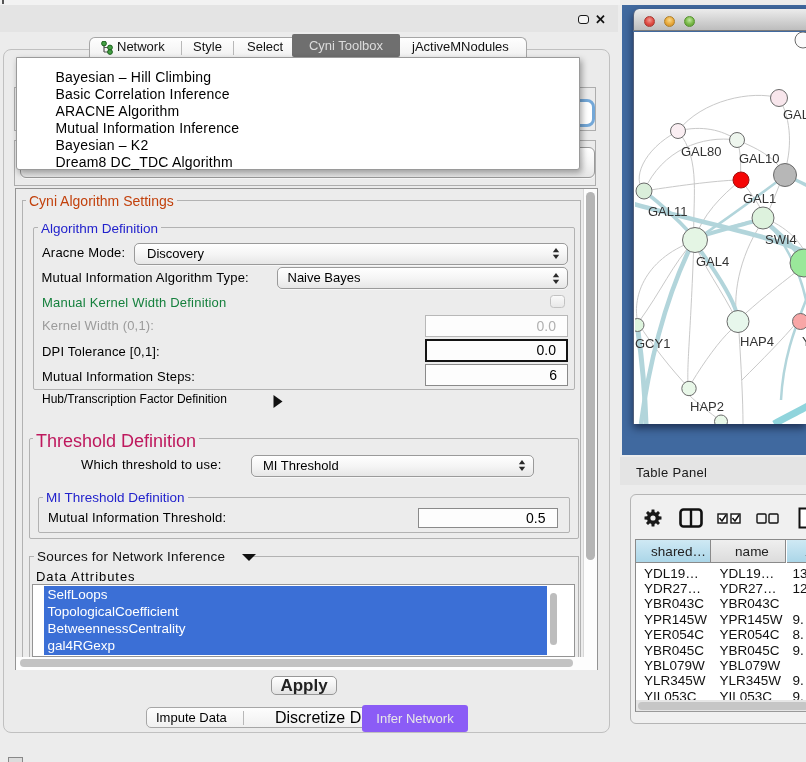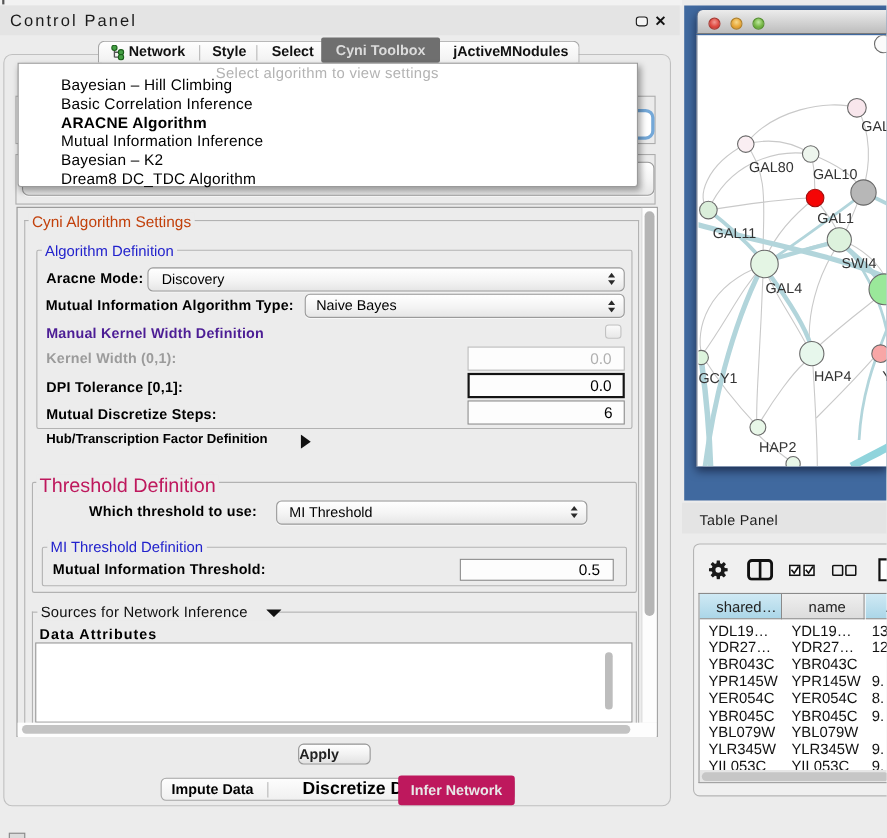--- a/index.html
+++ b/index.html
@@ -1,33 +1,32 @@
 <!DOCTYPE html>
 <html><head>
 <meta charset="utf-8">
 <style>
   * { margin:0; padding:0; box-sizing:border-box; }
   html,body { width:806px; height:762px; overflow:hidden; }
   body { font-family:"Liberation Sans", sans-serif; background:#ececec; position:relative; }
   .abs { position:absolute; white-space:nowrap; }
-  .b { font-weight:bold; }
+  .b { font-weight:normal; }
   .combo { position:absolute; border:1px solid #9a9a9a; border-radius:5px;
            background:linear-gradient(#ffffff,#f4f4f4 55%,#e6e6e6);
            box-shadow:0 1px 0 rgba(255,255,255,.6); }
   .combo .ar { position:absolute; right:7px; top:50%; margin-top:-5.5px; width:8px; height:11px; }
   .fld { position:absolute; background:#fdfdfd; font-size:14px; text-align:right; }
   .leg { position:absolute; background:#ececec; padding:0 3px; white-space:nowrap; }
 </style>
 </head>
 <body>
 
 <div class="abs" style="left:0;top:0;width:620px;height:5px;background:#f2f2f2;"></div>
 <div class="abs" style="left:2px;top:0;width:2px;height:4px;background:#555;"></div>
 <div class="abs" style="left:0;top:5px;width:618px;height:27px;background:#e4e4e4;">
-  <div class="abs" style="left:9px;top:0.5px;height:27px;line-height:27px;font-size:15px;letter-spacing:1.9px;color:#1a1a1a;">Control Panel</div>
   <div class="abs" style="left:578px;top:10px;width:11px;height:9px;border:1.5px solid #1a1a1a;border-radius:3px;background:#f5f5f5;"></div>
   <div class="abs" style="left:595px;top:7px;font-size:13px;font-weight:bold;color:#111;">✕</div>
 </div>
 
 <div class="abs" style="left:3px;top:49px;width:607px;height:684px;border:1px solid #c0c0c0;border-radius:8px;background:#ebebeb;"></div>
 
 <div class="abs" id="toptabs" style="left:89px;top:37px;width:438px;height:20px;border:1px solid #a6a6a6;border-bottom:none;border-radius:6px 6px 0 0;background:linear-gradient(#fefefe,#f1f1f1);">
   <svg class="abs" style="left:11px;top:3px;" width="13" height="14" viewBox="0 0 13 14">
     <path d="M3 3 L3 11 M3 6.5 L8 6.5 M3 11 L8 11" stroke="#555" stroke-width="1.2" fill="none"></path>
     <circle cx="3" cy="2.5" r="2.4" fill="#44a044" stroke="#1c601c"></circle>
@@ -44,21 +43,20 @@
 <div class="abs b" style="left:292px;top:34px;width:108px;height:23px;background:#6f6f6f;border-radius:2px;text-align:center;line-height:23px;font-size:13px;color:#dcdcdc;">Cyni Toolbox</div>
 
 <div class="abs" style="left:13.5px;top:87px;width:582.5px;height:44px;border:1px solid #adadad;"></div>
 <div class="abs" style="left:320px;top:99px;width:275px;height:28px;border:3px solid #74a8d8;border-radius:8px;background:#fff;"></div>
 <div class="abs" style="left:13.5px;top:140px;width:582.5px;height:46px;border:1px solid #adadad;"></div>
 <div class="combo" style="left:19.5px;top:146.5px;width:575px;height:31px;border-radius:6px;">
   <div class="abs" style="left:14px;top:7px;font-size:13px;color:#cfcfcf;">galFiltered.sif default node</div>
 </div>
 
 <div class="abs" id="popup" style="left:15.5px;top:57px;width:564px;height:113px;background:#fff;border:1px solid #9a9a9a;border-radius:0 0 3px 3px;box-shadow:2px 3px 6px rgba(0,0,0,.35);">
-  <div class="abs" style="left:0;top:1px;width:100%;text-align:center;font-size:13.5px;letter-spacing:.3px;color:#b3b3b3;">Select algorithm to view settings</div>
   <div class="abs" style="left:-2px;top:11px;font-size:14px;letter-spacing:.2px;color:#000;line-height:17px;padding-left:41px;">
     Bayesian – Hill Climbing<br>
     Basic Correlation Inference<br>
     <span class="b">ARACNE Algorithm</span><br>
     Mutual Information Inference<br>
     Bayesian – K2<br>
     Dream8 DC_TDC Algorithm
   </div>
 </div>
 
@@ -82,30 +80,30 @@
 
 <div class="abs b" style="left:41.5px;top:270px;font-size:13px;letter-spacing:.2px;">Mutual Information Algorithm Type:</div>
 <div class="combo" style="left:276.5px;top:267px;width:291.5px;height:22px;">
   <div class="abs" style="left:10px;top:2px;font-size:13px;">Naive Bayes</div>
   <svg class="ar" viewBox="0 0 8 11">
       <path d="M4 0 L7.2 4.2 L0.8 4.2 Z" fill="#2a2a2a"></path>
       <path d="M4 11 L7.2 6.8 L0.8 6.8 Z" fill="#2a2a2a"></path>
     </svg>
 </div>
 
-<div class="abs b" style="left:42px;top:294.5px;font-size:13px;letter-spacing:.2px;color:#4c1d95;text-align:right;">Manual Kernel Width Definition</div>
+<div class="abs b" style="left:42px;top:294.5px;font-size:13px;letter-spacing:.2px;color:#15803d;text-align:right;">Manual Kernel Width Definition</div>
 <div class="abs" style="left:550px;top:295px;width:15px;height:13px;border:1px solid #c2c2c2;border-radius:3.5px;background:linear-gradient(#fafafa,#e8e8e8);"></div>
 
 <div class="abs b" style="left:42px;top:318px;font-size:13px;letter-spacing:.2px;color:#9b9b9b;">Kernel Width (0,1):</div>
 <div class="fld" style="left:425px;top:314.5px;width:143px;height:22px;border:1px solid #b8b8b8;color:#b0b0b0;line-height:20px;padding-right:11px;">0.0</div>
 
 <div class="abs b" style="left:42px;top:343.5px;font-size:13px;letter-spacing:.2px;">DPI Tolerance [0,1]:</div>
 <div class="fld" style="left:425px;top:339px;width:143px;height:23px;border:2px solid #141414;color:#000;line-height:19px;padding-right:10px;">0.0</div>
 
-<div class="abs b" style="left:42px;top:368.5px;font-size:13px;letter-spacing:.2px;">Mutual Discretize Steps:</div>
+<div class="abs b" style="left:42px;top:368.5px;font-size:13px;letter-spacing:.2px;">Mutual Information Steps:</div>
 <div class="fld" style="left:425px;top:364px;width:143px;height:22px;border:1px solid #8a8a8a;color:#000;line-height:20px;padding-right:10px;">6</div>
 
 <div class="abs b" style="left:42px;top:392px;font-size:12px;">Hub/Transcription Factor Definition</div>
 <svg class="abs" style="left:273px;top:395px;" width="10" height="13" viewBox="0 0 10 13">
     <path d="M0.5 0 L9.5 6.5 L0.5 13 Z" fill="#111"></path>
   </svg>
 
 <div class="abs" style="left:28.5px;top:437.5px;width:550px;height:101px;border:1px solid #b2b2b2;border-radius:2px;"></div>
 <div class="leg" style="left:33px;top:430.5px;font-size:18px;color:#be185d;">Threshold Definition</div>
 
@@ -125,36 +123,37 @@
 <div class="fld" style="left:417.5px;top:507.5px;width:140px;height:20px;border:1px solid #8a8a8a;line-height:18px;padding-right:11px;">0.5</div>
 
 <div class="abs" style="left:29px;top:555.5px;width:549.5px;height:114px;border:1px solid #b2b2b2;border-bottom:none;"></div>
 <div class="leg" style="left:34px;top:549px;font-size:13.5px;letter-spacing:.2px;color:#111;padding-right:28px;">Sources for Network Inference</div>
 <svg class="abs" style="left:242px;top:553px;" width="14" height="8" viewBox="0 0 14 8">
     <path d="M0 1 L14 1 L7 8 Z" fill="#111"></path>
   </svg>
 
 <div class="abs b" style="left:36px;top:568.5px;font-size:13px;letter-spacing:.95px;">Data Attributes</div>
 <div class="abs" style="left:31.5px;top:583.5px;width:543px;height:73.5px;border:1px solid #949494;background:#fff;">
+  <div class="abs" style="left:11px;top:1.5px;width:503px;height:68.6px;background:#3b6fd6;color:#fff;font-size:13.5px;line-height:17.15px;padding-left:4px;">SelfLoops<br>TopologicalCoefficient<br>BetweennessCentrality<br>gal4RGexp</div>
   <div class="abs" style="left:517px;top:8px;width:7px;height:52px;background:#bdbdbd;border-radius:3.5px;"></div>
 </div>
 
 <div class="abs" style="left:583px;top:189px;width:14px;height:468px;background:#fdfdfd;border-left:1px solid #d8d8d8;"></div>
 <div class="abs" style="left:585.5px;top:192px;width:9px;height:368px;background:#b5b5b5;border-radius:4.5px;"></div>
 <div class="abs" style="left:16px;top:657px;width:581px;height:12.5px;background:#fdfdfd;"></div>
 <div class="abs" style="left:20px;top:658.5px;width:553px;height:8.5px;background:#c3c3c3;border-radius:4px;"></div>
 
-<div class="abs" style="left:271px;top:676px;width:66px;height:19px;border:1px solid #979797;border-radius:5px;background:linear-gradient(#ffffff,#f2f2f2 50%,#e2e2e2);text-align:left;line-height:18px;font-size:13px;font-weight:bold;color:#222;">Apply</div>
+<div class="abs" style="left:271px;top:676px;width:66px;height:19px;border:1px solid #979797;border-radius:5px;background:linear-gradient(#ffffff,#f2f2f2 50%,#e2e2e2);text-align:center;line-height:18px;font-size:17px;font-weight:bold;color:#222;">Apply</div>
 
 <div class="abs" style="left:146px;top:706.5px;width:322px;height:21px;border:1px solid #a6a6a6;border-radius:5px;background:linear-gradient(#fdfdfd,#f0f0f0);">
   <div class="abs b" style="left:9px;top:0;height:20px;line-height:20px;font-size:13px;">Impute Data</div>
   <div class="abs" style="left:96px;top:3px;width:1px;height:14px;background:#b8b8b8;"></div>
   <div class="abs b" style="left:128px;top:0;height:24px;line-height:20px;font-size:16px;">Discretize Data</div>
 </div>
-<div class="abs b" style="left:362px;top:704.5px;width:106px;height:27px;background:#be185d;border-radius:3px;text-align:center;line-height:27px;font-size:13px;color:#e8e8e8;">Infer Network</div>
+<div class="abs b" style="left:362px;top:704.5px;width:106px;height:27px;background:#8b5cf6;border-radius:3px;text-align:center;line-height:27px;font-size:13px;color:#e8e8e8;">Infer Network</div>
 
 <div class="abs" style="left:8px;top:757px;width:15px;height:12px;border:1.5px solid #888;background:#dcdcdc;"></div>
 
 <div class="abs" style="left:622px;top:5px;width:184px;height:450px;background:#40699f;"></div>
 
 <div class="abs" style="left:633px;top:9px;width:173px;height:415px;box-shadow:0 4px 9px rgba(0,0,20,.55);border-radius:6px 0 0 0;">
   <div class="abs" style="left:0;top:0;width:173px;height:22px;border-radius:6px 0 0 0;background:linear-gradient(#ececec,#bdbdbd);border-bottom:1px solid #7a7a7a;border-left:1.5px solid #53607a;">
     <div class="abs" style="left:10px;top:7px;width:11px;height:11px;border-radius:50%;background:radial-gradient(circle at 50% 35%, #f19a93 0%, #df4a42 55%, #c03830 100%);border:.5px solid #a83832;"></div>
     <div class="abs" style="left:30px;top:7px;width:11px;height:11px;border-radius:50%;background:radial-gradient(circle at 50% 35%, #f7d98b 0%, #e8a83a 55%, #c9892a 100%);border:.5px solid #b08028;"></div>
     <div class="abs" style="left:50px;top:7px;width:11px;height:11px;border-radius:50%;background:radial-gradient(circle at 50% 35%, #c0e9a0 0%, #77b746 55%, #5d9a33 100%);border:.5px solid #569230;"></div>

